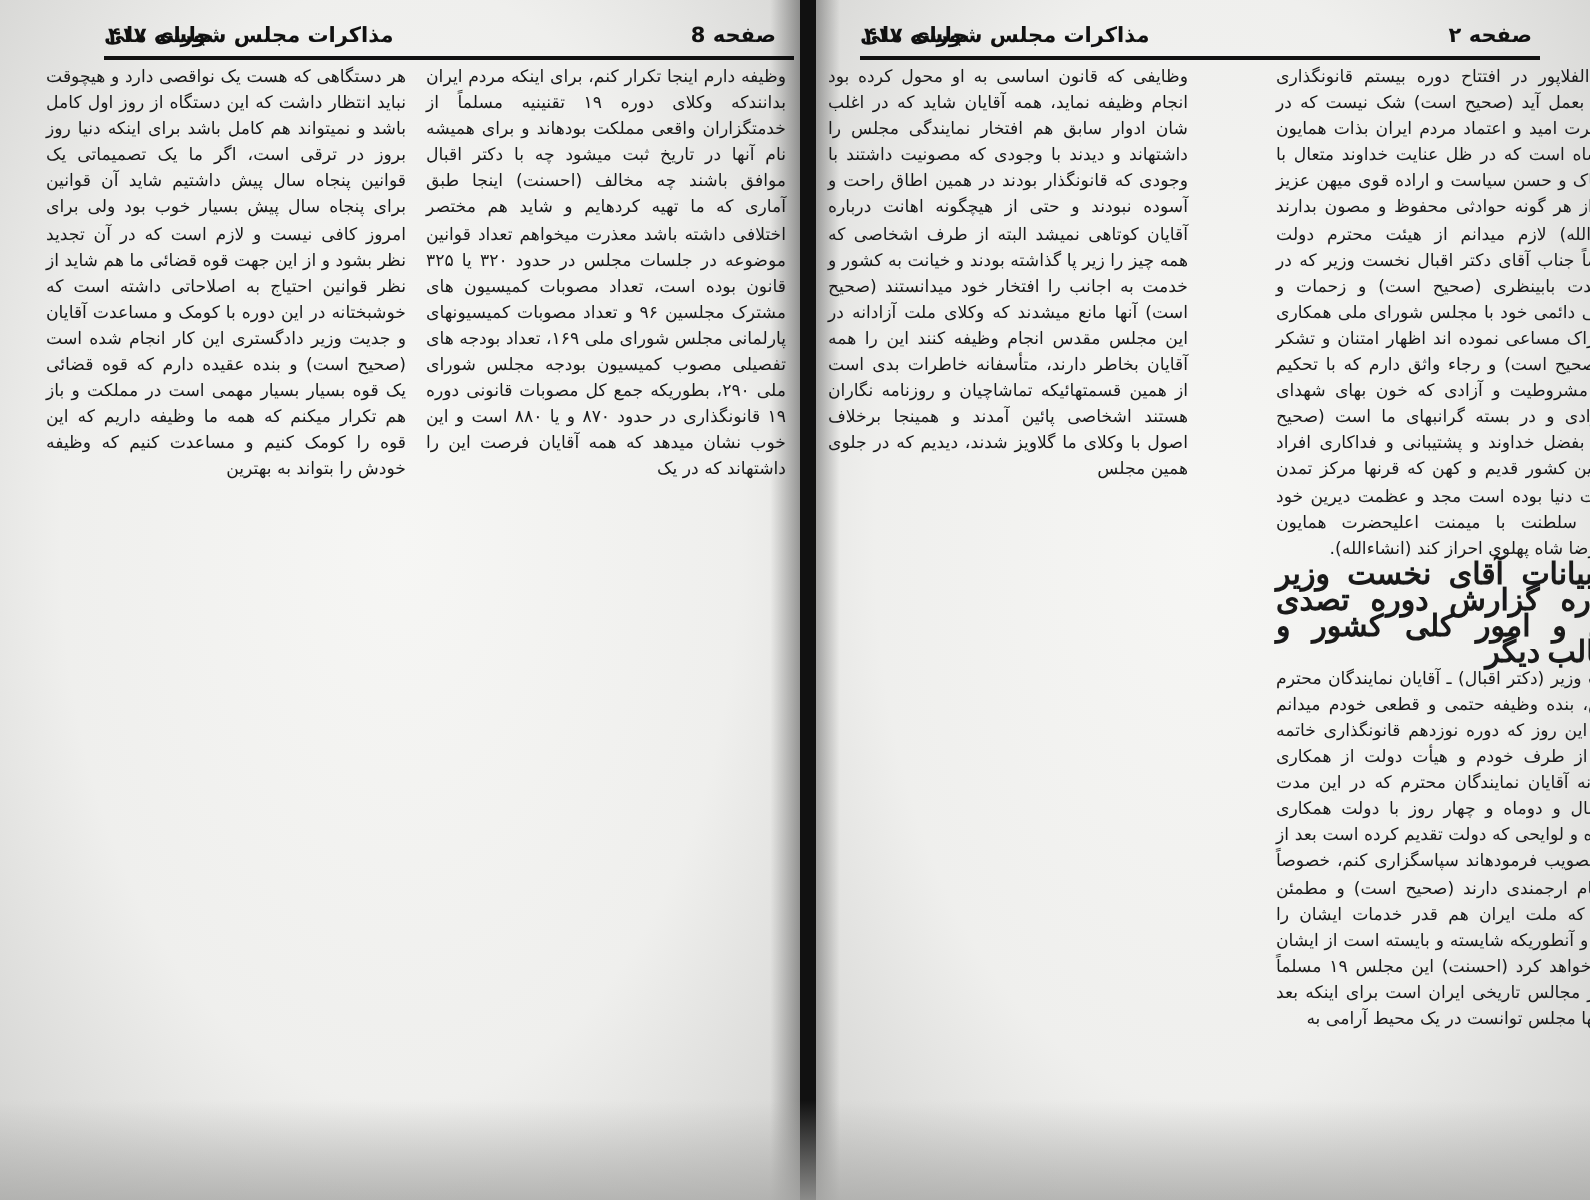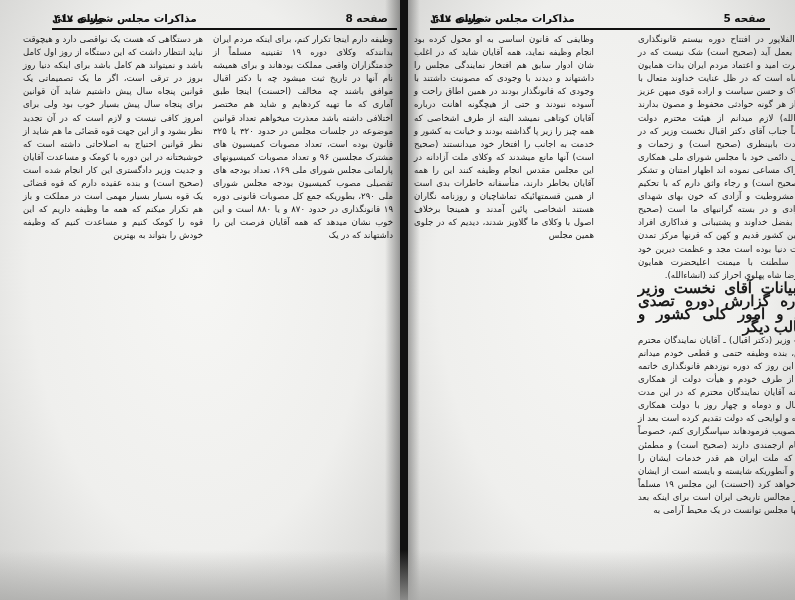--- a/index.html
+++ b/index.html
@@ -56,21 +56,21 @@
     <div class="col c2">
       <p>هر دستگاهی که هست یک نواقصی دارد و هیچوقت نباید انتظار داشت که این دستگاه از روز اول کامل باشد و نمیتواند هم کامل باشد برای اینکه دنیا روز بروز در ترقی است، اگر ما یک تصمیماتی یک قوانین پنجاه سال پیش داشتیم شاید آن قوانین برای پنجاه سال پیش بسیار خوب بود ولی برای امروز کافی نیست و لازم است که در آن تجدید نظر بشود و از این جهت قوه قضائی ما هم شاید از نظر قوانین احتیاج به اصلاحاتی داشته است که خوشبختانه در این دوره با کومک و مساعدت آقایان و جدیت وزیر دادگستری این کار انجام شده است (صحیح است) و بنده عقیده دارم که قوه قضائی یک قوه بسیار بسیار مهمی است در مملکت و باز هم تکرار میکنم که همه ما وظیفه داریم که این قوه را کومک کنیم و مساعدت کنیم که وظیفه خودش را بتواند به بهترین</p>
     </div>
   </div>
 
   <div class="gutter-shadow"></div>
   <div class="gutter"></div>
 
   <div class="page right">
     <div class="header">
-      <span class="h-session">صفحه 5</span>
+      <span class="h-session">صفحه ۲</span>
       <span class="h-title">مذاکرات مجلس شورای ملی</span>
       <span class="h-page">جلسه ۴۱۷</span>
     </div>
     <div class="rule"></div>
 
     <div class="col c1">
       <p>کامل الفلاپور در افتتاح دوره بیستم قانونگذاری تسریع بعمل آید (صحیح است) شک نیست که در ایام فترت امید و اعتماد مردم ایران بذات همایون شاهنشاه است که در ظل عنایت خداوند متعال با ثبات پاک و حسن سیاست و اراده قوی میهن عزیز ما را از هر گونه حوادثی محفوظ و مصون بدارند (انشاءالله) لازم میدانم از هیئت محترم دولت خصوصاً جناب آقای دکتر اقبال نخست وزیر که در این مدت بابینظری (صحیح است) و زحمات و مساعی دائمی خود با مجلس شورای ملی همکاری و اشتراک مساعی نموده اند اظهار امتنان و تشکر کنم (صحیح است) و رجاء واثق دارم که با تحکیم مبانی مشروطیت و آزادی که خون بهای شهدای راه آزادی و در بسته گرانبهای ما است (صحیح است) بفضل خداوند و پشتیبانی و فداکاری افراد ملت این کشور قدیم و کهن که قرنها مرکز تمدن سیاست دنیا بوده است مجد و عظمت دیرین خود را در سلطنت با میمنت اعلیحضرت همایون محمدرضا شاه پهلوی احراز کند (انشاءالله).</p>
       <p class="section-head">۳ـ بیانات آقای نخست وزیر درباره گزارش دوره تصدی خود و امور کلی کشور و مطالب دیگر</p>
       <p><span class="speaker">نخست وزیر (دکتر اقبال)</span> <span>ـ آقایان نمایندگان محترم مجلس، بنده وظیفه حتمی و قطعی خودم میدانم که در این روز که دوره نوزدهم قانونگذاری خاتمه مییابد از طرف خودم و هیأت دولت از همکاری صمیمانه آقایان نمایندگان محترم که در این مدت سه سال و دوماه و چهار روز با دولت همکاری فرموده و لوایحی که دولت تقدیم کرده است بعد از تنقیح تصویب فرمودهاند سپاسگزاری کنم، خصوصاً ... مقام ارجمندی دارند (صحیح است) و مطمئن هستم که ملت ایران هم قدر خدمات ایشان را میداند و آنطوریکه شایسته و بایسته است از ایشان تقدیر خواهد کرد (احسنت) این مجلس ۱۹ مسلماً یکی از مجالس تاریخی ایران است برای اینکه بعد از مدتها مجلس توانست در یک محیط آرامی به</span></p>
     </div>

